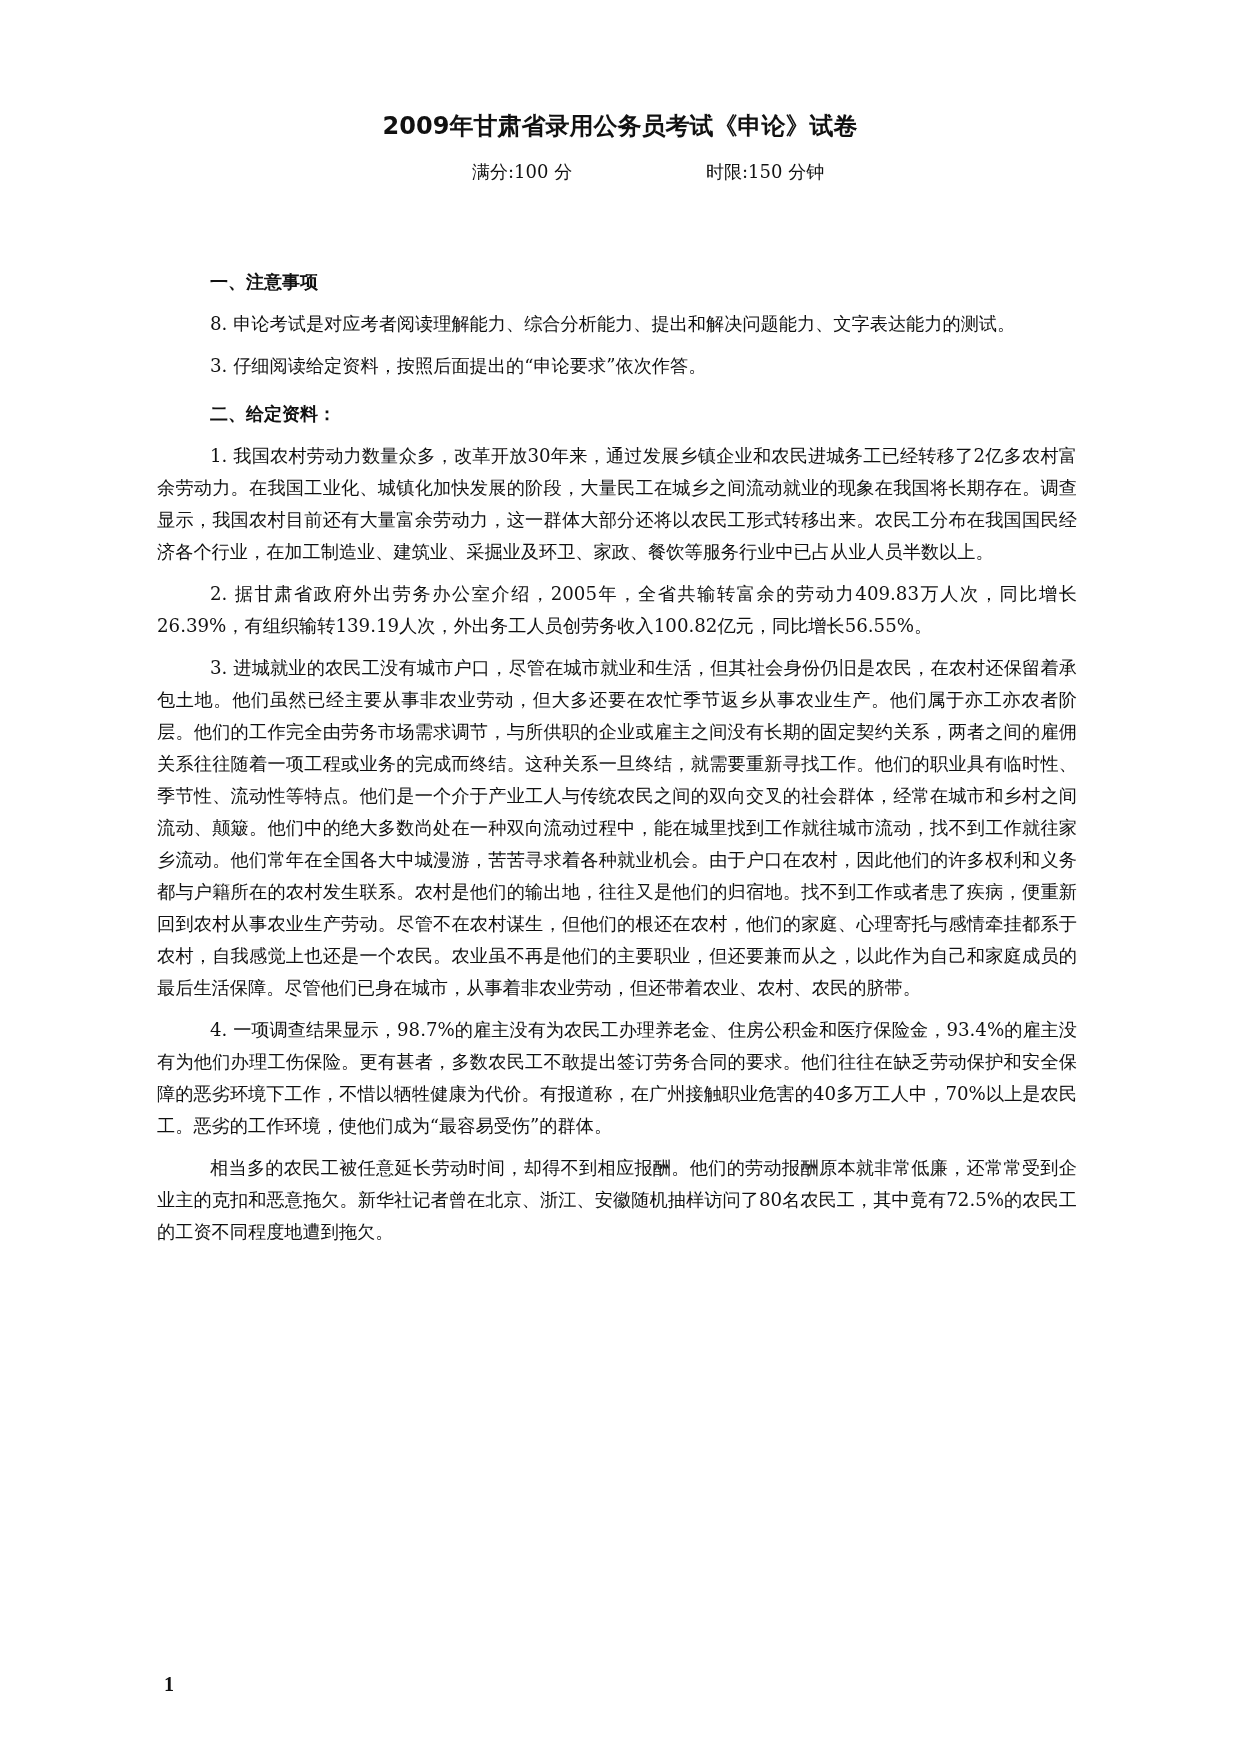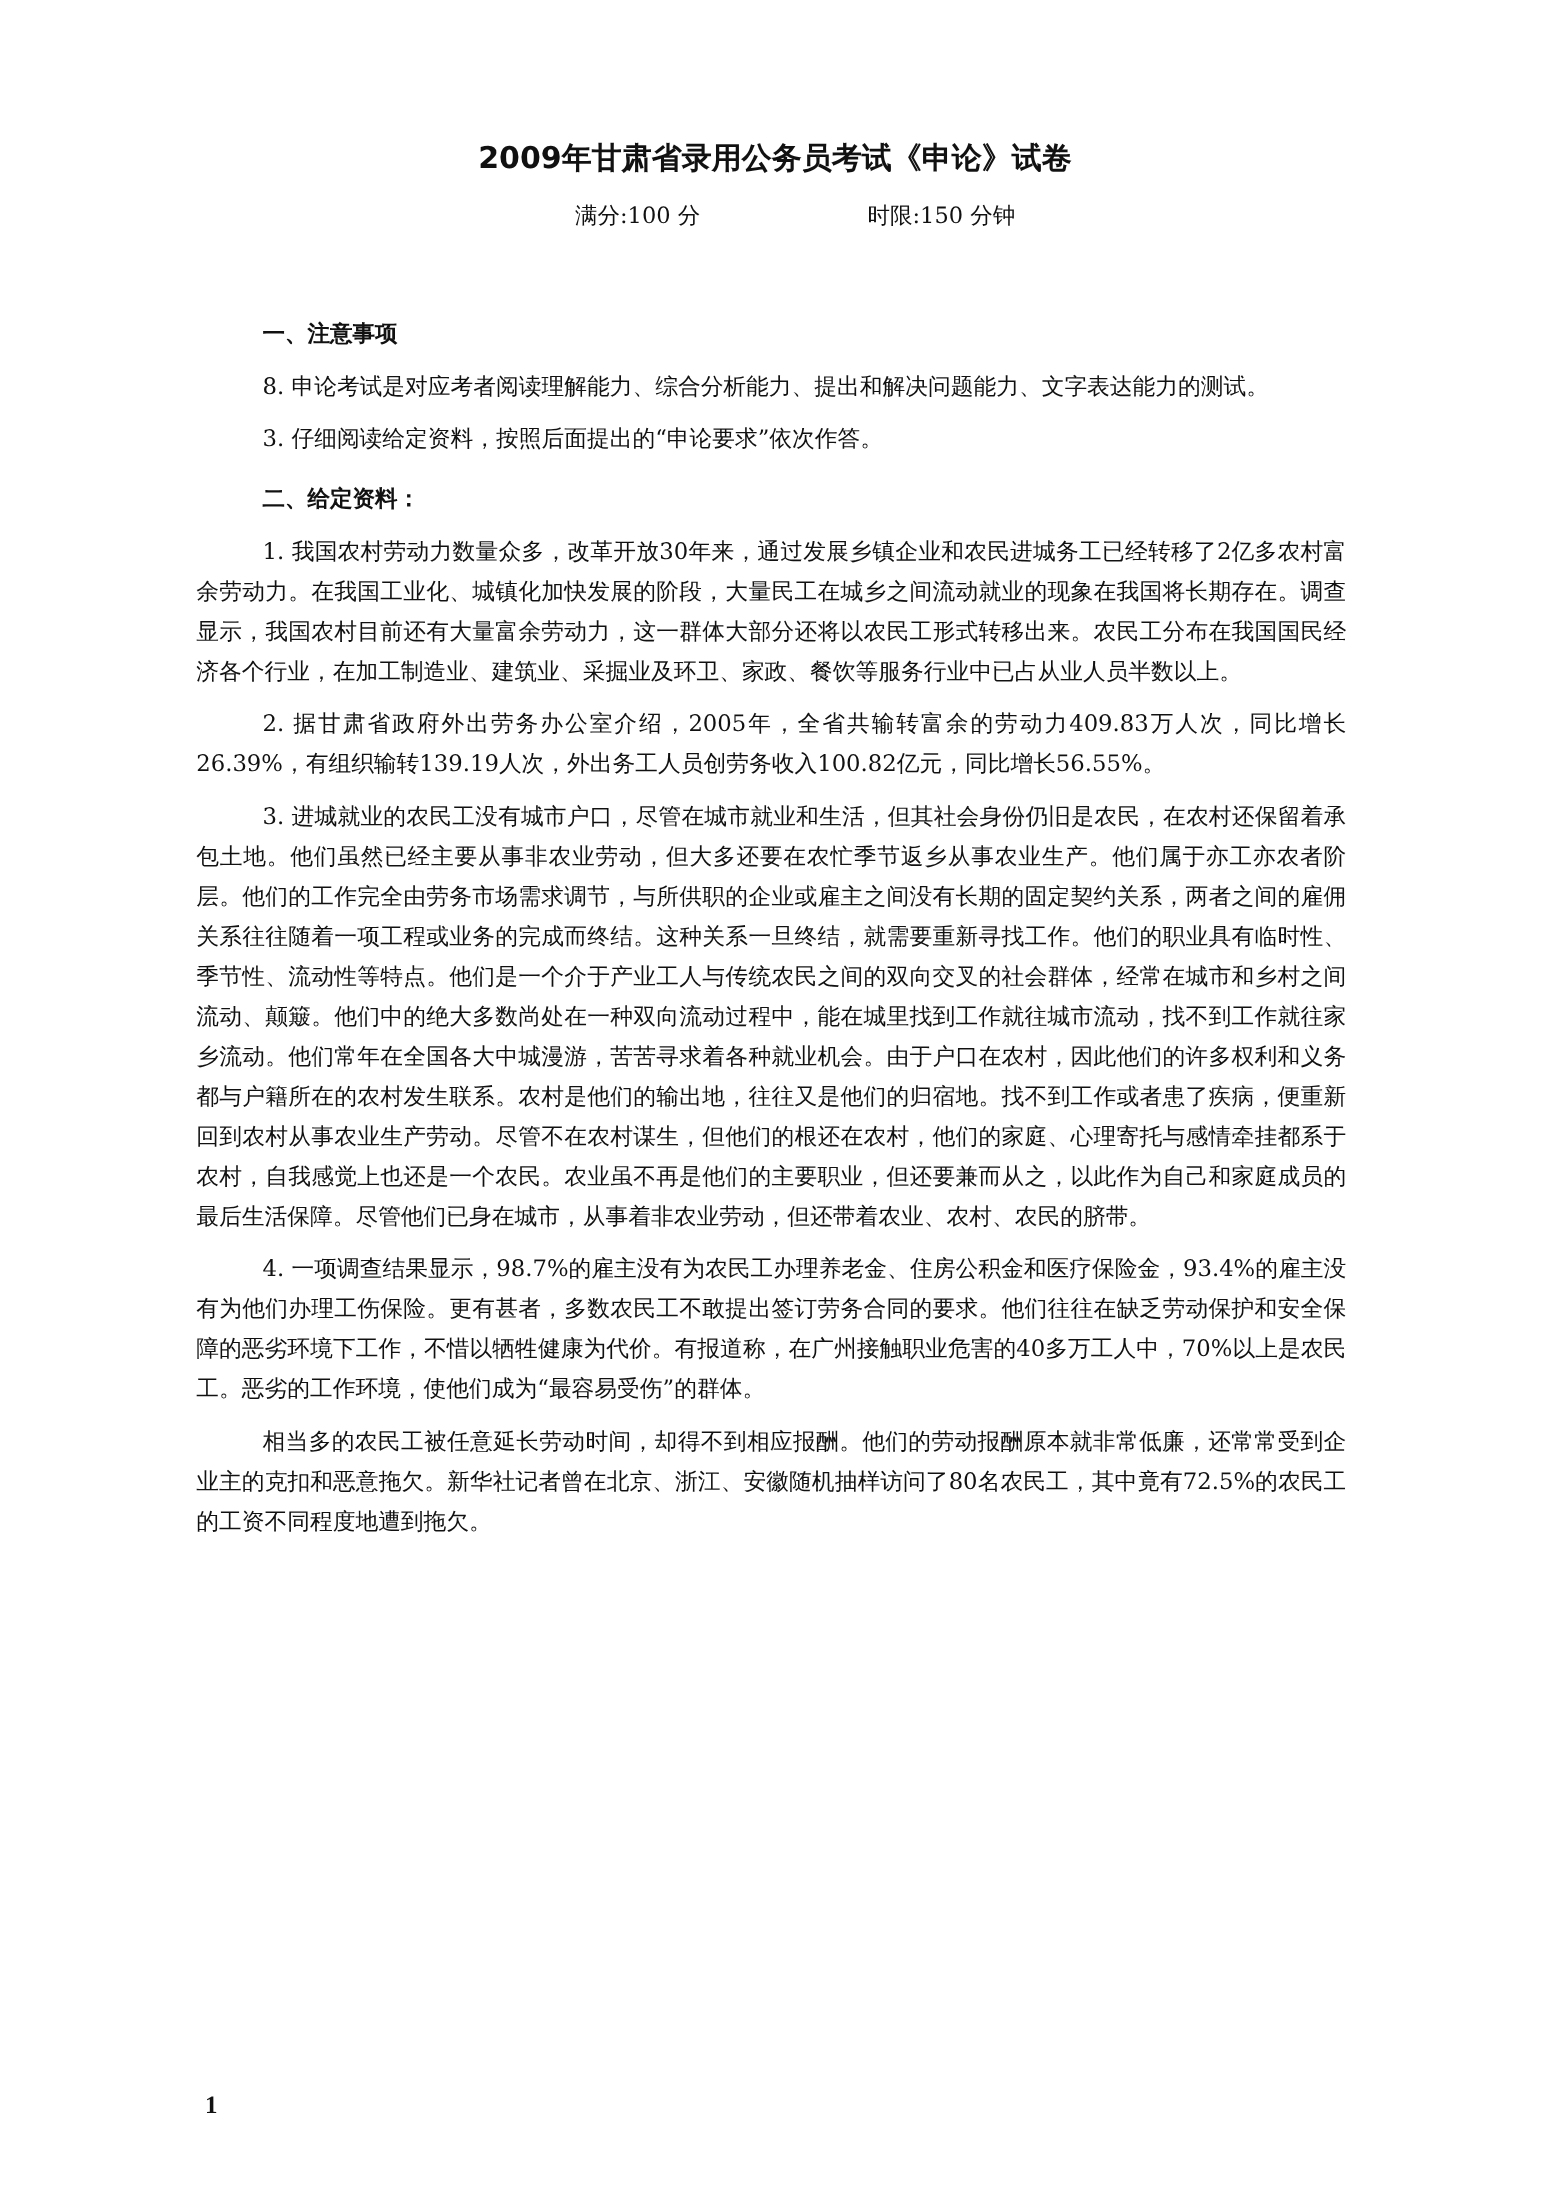--- a/index.html
+++ b/index.html
@@ -2,24 +2,24 @@
 <html><head>
 <meta charset="utf-8">
 <style>
   html, body { margin: 0; padding: 0; background: #ffffff; }
   body { width: 1240px; height: 1754px; position: relative; overflow: hidden; color: #111111;
          font-family: "DejaVu Serif", "Liberation Serif", serif; }
   .page { position: absolute; left: 0; top: 0; width: 1240px; height: 1754px; border-radius: 10px; }
   .title { position: absolute; left: 0; width: 1240px; top: 110px; text-align: center;
            font-family: "DejaVu Sans", "Liberation Sans", sans-serif; font-weight: bold;
            font-size: 24px; letter-spacing: 0px; }
-  .meta { position: absolute; top: 160px; font-size: 18px; }
+  .meta { position: absolute; top: 160px; font-size: 18px; margin-left: 12px; }
   .meta.score { left: 460px; }
   .meta.time { left: 694px; }
-  .content { position: absolute; left: 157px; top: 252px; width: 920px; font-size: 18.2px; line-height: 32px; }
+  .content { position: absolute; left: 157px; top: 266px; width: 920px; font-size: 18.2px; line-height: 32px; }
   .h { font-family: "DejaVu Sans", "Liberation Sans", sans-serif; font-weight: bold; font-size: 18px;
        padding-left: 53px; margin: 0 0 10px 0; }
   .p { text-indent: 53px; text-align: justify; margin: 0 0 10px 0; }
   .p.tight { margin-bottom: 0; }
   .h.after { margin-top: 16px; }
   .pagenum { position: absolute; left: 164px; top: 1673px; font-family: "Liberation Serif", serif;
              font-weight: bold; font-size: 20px; }
 </style>
 </head>
 <body>

